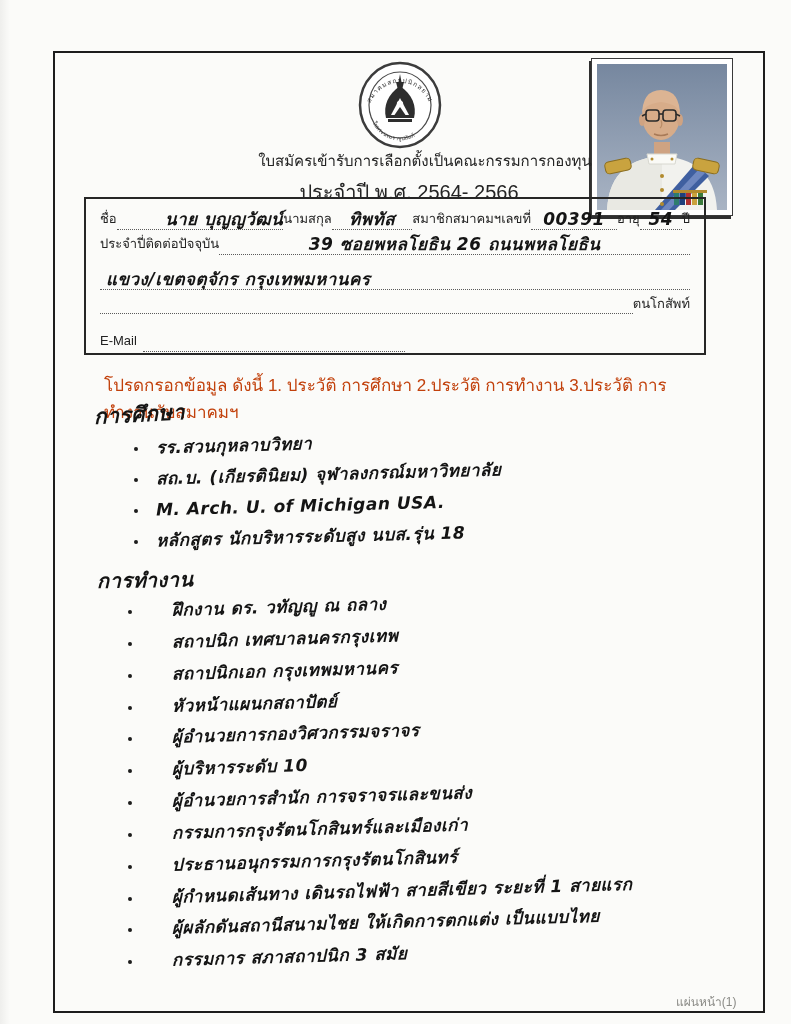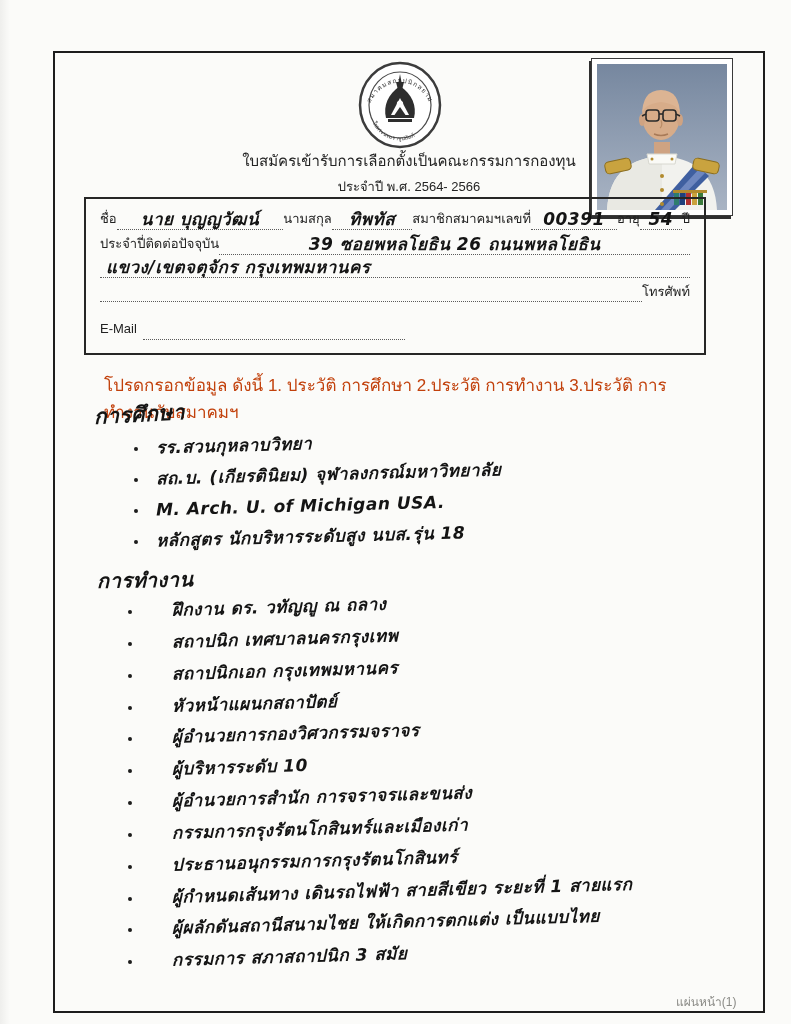--- a/index.html
+++ b/index.html
@@ -15,23 +15,23 @@
     border:2px solid #1d1d1d;box-sizing:border-box;background:transparent;
   }
   .seal{position:absolute;left:357px;top:60px;width:86px;height:90px;}
   .photo-mat{
     position:absolute;left:591px;top:58px;width:130px;height:146px;
     background:#fff;padding:5px;border:1px solid #3a3a3a;
     box-shadow:-2px 3px 0 #2f2f2f;
   }
   .photo-mat svg{display:block;width:130px;height:146px;}
   .title1{position:absolute;left:53px;top:149px;width:712px;text-align:center;
-    font-size:15px;color:#242424;}
+    font-size:15px;color:#242424;padding-left:16px;}
   .title2{position:absolute;left:53px;top:176px;width:712px;text-align:center;
-    font-size:13px;color:#242424;}
+    font-size:20px;color:#242424;}
   .formbox{
     position:absolute;left:84px;top:197px;width:622px;height:158px;
     border:2px solid #262626;box-sizing:border-box;
     padding:10px 14px 9px 14px;display:flex;flex-direction:column;
   }
   .frow{display:flex;align-items:flex-end;margin-bottom:4px;}
   .plabel{font-size:13px;color:#222;white-space:nowrap;line-height:1.6;}
   .dotted{border-bottom:1.5px dotted #5a5a5a;min-height:18px;}
   .val{display:inline-block;text-align:center;}
   .hand{
@@ -136,39 +136,39 @@
       <path d="M57 70 Q64 73 71 70" fill="none" stroke="#a87a58" stroke-width="1.4"></path>
     </svg>
   </div>
 
   <div class="title1">ใบสมัครเข้ารับการเลือกตั้งเป็นคณะกรรมการกองทุน</div>
   <div class="title2">ประจำปี พ.ศ. 2564- 2566</div>
 
   <div class="formbox">
     <div class="frow">
       <span class="plabel">ชื่อ</span>
-      <span class="dotted val hand grow" style="flex-grow:1.4;">นาย บุญญวัฒน์</span>
+      <span class="dotted val hand grow" style="flex-grow:1.4;text-align:right;">นาย บุญญวัฒน์</span>
       <span class="plabel">นามสกุล</span>
       <span class="dotted val hand grow">ทิพทัส</span>
       <span class="plabel">สมาชิกสมาคมฯเลขที่</span>
       <span class="dotted val hand" style="width:86px;">00391</span>
       <span class="plabel">อายุ</span>
       <span class="dotted val hand" style="width:42px;">54</span>
       <span class="plabel">ปี</span>
     </div>
     <div class="frow">
       <span class="plabel">ประจำปี่ติดต่อปัจจุบัน</span>
       <span class="dotted val hand grow">39 ซอยพหลโยธิน 26  ถนนพหลโยธิน</span>
     </div>
     <div class="frow">
-      <span class="dotted hand grow" style="text-align:left;padding-left:6px;">แขวง/เขตจตุจักร  กรุงเทพมหานคร</span>
+      <span class="dotted hand grow" style="text-align:left;padding-left:6px;margin-top:12px;">แขวง/เขตจตุจักร  กรุงเทพมหานคร</span>
     </div>
     <div class="frow">
       <span class="dotted grow"></span>
-      <span class="plabel">โทรศัพท์</span>
+      <span class="plabel">ตนโกสัพท์</span>
     </div>
     <div class="frow" style="margin-top:13px;">
       <span class="plabel">E-Mail</span>
       <span class="dotted" style="width:262px;margin-left:6px;"></span>
     </div>
   </div>
 
   <div class="instr">โปรดกรอกข้อมูล ดังนี้  1. ประวัติ การศึกษา    2.ประวัติ การทำงาน     3.ประวัติ การทำงานกับสมาคมฯ</div>
 
   <div class="hsec hand edu-head">การศึกษา</div>

